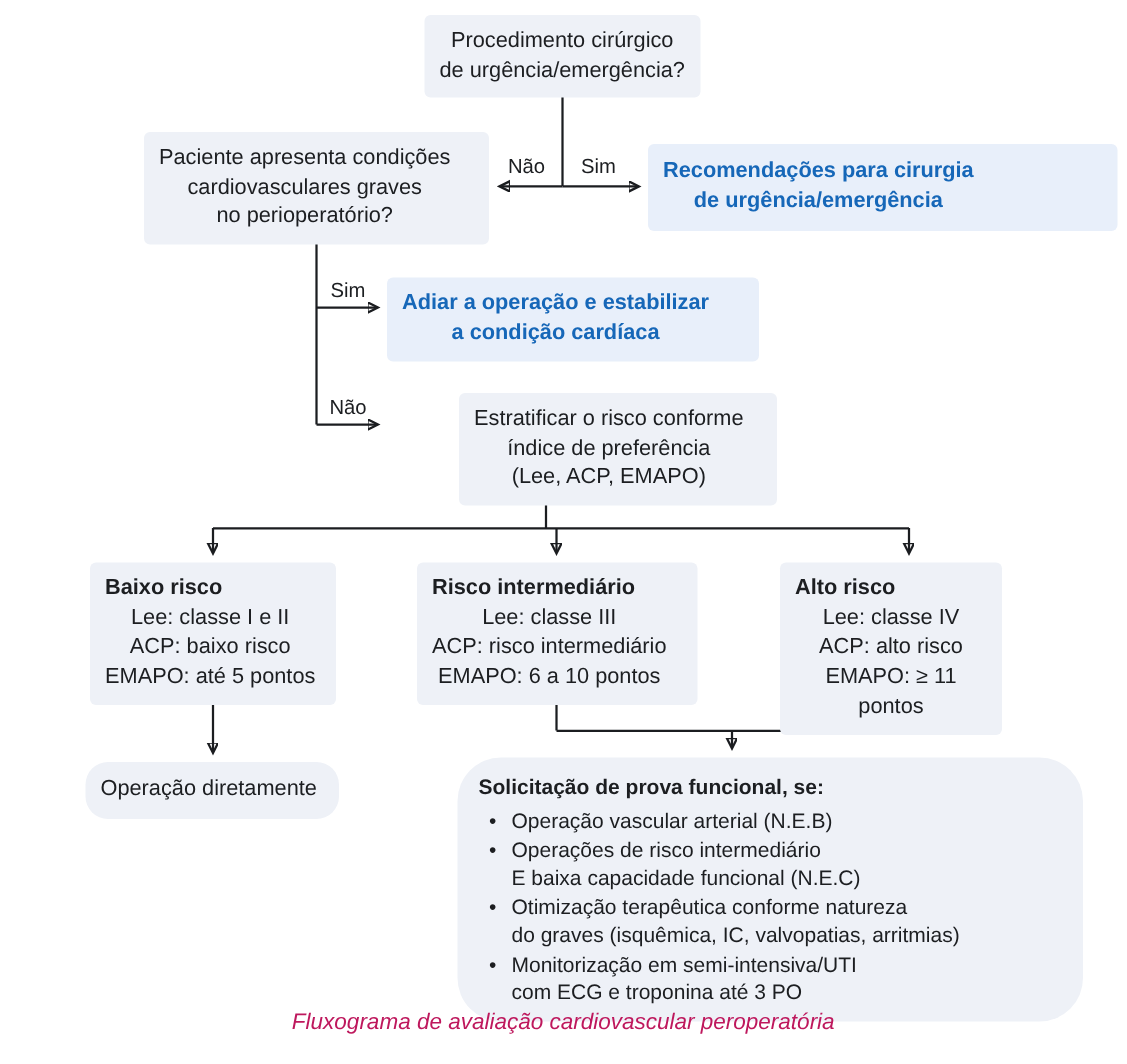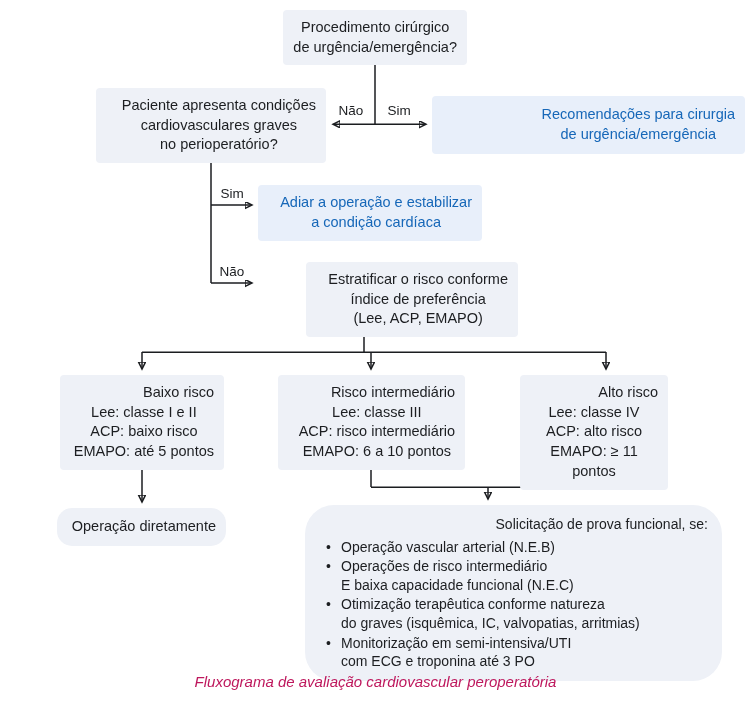--- a/index.html
+++ b/index.html
@@ -11,37 +11,37 @@
   }
   .canvas { position: relative; width: 751px; height: 709px; overflow: hidden; }
   svg.connectors { position: absolute; left: 0; top: 0; width: 751px; height: 709px; pointer-events: none; }
   svg.connectors path { stroke: var(--line-color, #1b1d20); stroke-width: 1.5; fill: none; }
 
   .node {
     position: absolute;
     background: var(--node-bg, #eef1f7);
     border-radius: 4px;
     display: flex; flex-direction: column;
-    align-items: flex-end; justify-content: center;
+    align-items: flex-start; justify-content: center;
     text-align: center;
     font-size: 14.5px; line-height: 1.36;
     padding: 8px 10px;
   }
   .node-text { white-space: pre-line; }
   .node.highlight {
     background: var(--highlight-bg, #e8effa);
     color: var(--accent, #1667b8);
-    font-weight: normal;
+    font-weight: bold;
   }
-  .node-title { font-weight: normal; }
+  .node-title { font-weight: bold; }
 
   #node-start          { left: 283px; top: 10px;  width: 184px; min-height: 52px; }
   #node-condicoes      { left: 96px;  top: 88px;  width: 230px; min-height: 74px; }
   #node-recomendacoes  { left: 432px; top: 96px;  width: 313px; min-height: 58px; }
-  #node-adiar          { left: 258px; top: 185px; width: 224px; min-height: 56px; }
+  #node-adiar          { left: 258px; top: 185px; width: 248px; min-height: 56px; }
   #node-estratificar   { left: 258px; top: 262px; width: 212px; min-height: 70px; margin-left: 48px; }
   #node-baixo          { left: 60px;  top: 375px; width: 164px; min-height: 92px; }
   #node-intermediario  { left: 278px; top: 375px; width: 187px; min-height: 92px; }
   #node-alto           { left: 520px; top: 375px; width: 148px; min-height: 92px; }
   #node-operacao       { left: 57px;  top: 508px; width: 169px; min-height: 38px; border-radius: 15px; }
   #node-prova          { left: 305px; top: 505px; width: 417px; min-height: 150px; padding: 10px 14px; font-size: 14px; line-height: 1.33; border-radius: 29px; }
 
   .edge-label {
     position: absolute;
     font-size: 13.5px;

